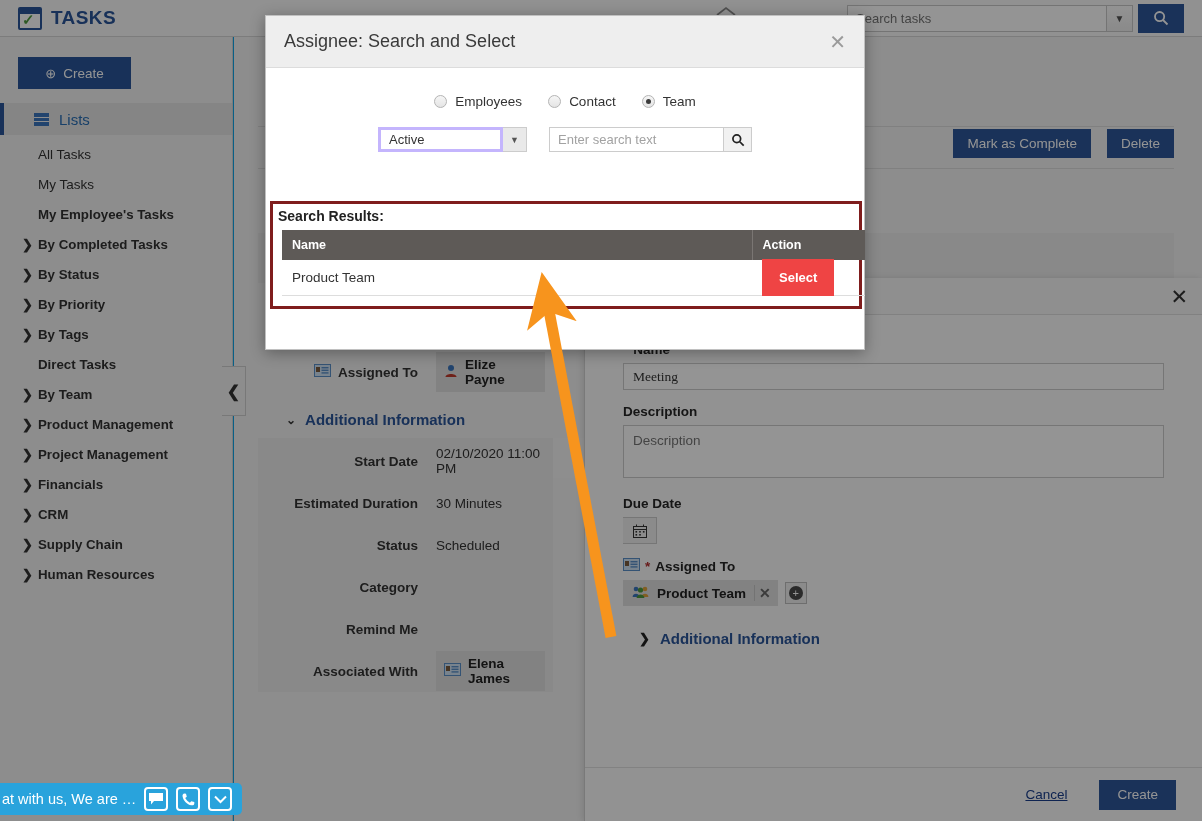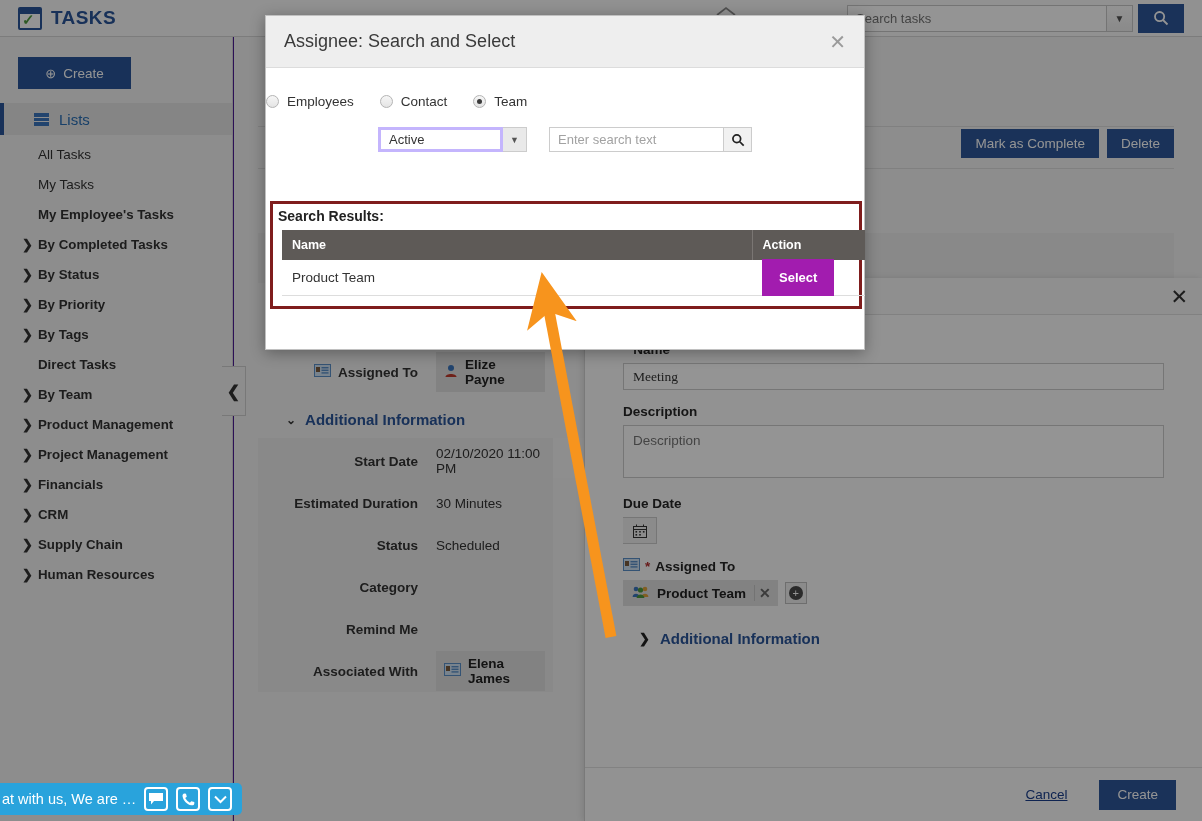--- a/index.html
+++ b/index.html
@@ -5,21 +5,21 @@
   * { box-sizing: border-box; margin: 0; padding: 0; }
   html, body {
     width: 1202px; height: 821px;
     font-family: "Liberation Sans", sans-serif;
     overflow: hidden;
     background: #ffffff;
   }
   #root { position: relative; width: 1202px; height: 821px; }
 
   
-  .app { position: absolute; inset: 0; background: #4c1d95; }
+  .app { position: absolute; inset: 0; background: #0ea5e9; }
   .dim-overlay { position: absolute; inset: 0; background: rgba(0,0,0,0.42); z-index: 40; }
 
   
   .topbar {
     position: absolute; top: 0; left: 0; right: 0; height: 37px;
     background: #fafafa; border-bottom: 1px solid #d6d6d6;
     display: flex; align-items: center; z-index: 5;
   }
   .brand { display: flex; align-items: center; gap: 9px; padding-left: 18px; width: 230px; }
   .brand-logo {
@@ -93,21 +93,21 @@
 
   
   .main {
     position:absolute; top:37px; left:234px; right:0; bottom:0; background:#f3f3f3; z-index:4;
   }
   .main-toolbar-row {
     position:absolute; top: 0px; left:24px; right:28px; height:90px;
     border-bottom:1px solid #dcdcdc;
   }
   .action-row {
-    position:absolute; top:92px; right:28px; display:flex; gap:8px;
+    position:absolute; top:92px; right:28px; display:flex; gap:16px;
   }
   .btn-blue {
     background:#2d5699; color:#fff; border:none; font-size:13.5px;
     padding: 0 14px; height:29px; display:flex; align-items:center; cursor:pointer;
     font-family:"Liberation Sans", sans-serif;
   }
   .sep-line {
     position:absolute; left:24px; right:28px; top:131px; height:1px; background:#dcdcdc;
   }
   .placeholder-block {
@@ -213,21 +213,21 @@
     background:#fff; border:1px solid #c0c0c0; z-index:60;
     box-shadow: 0 3px 14px rgba(0,0,0,0.33);
   }
   .modal-header {
     height:52px; background:#eeeeee; border-bottom:1px solid #dcdcdc;
     display:flex; align-items:center; padding: 0 18px;
   }
   .modal-title { font-size:18px; color:#3a3a3a; flex:1; }
   .modal-x { font-size:20px; color:#9a9a9a; cursor:pointer; font-weight:300; }
   .modal-body { padding-top: 26px; position:relative; height: 283px; }
-  .radio-row { display:flex; gap:26px; align-items:center; }
+  .radio-row { display:flex; justify-content:center; gap:26px; align-items:center; }
   .radio-item { display:flex; align-items:center; gap:8px; font-size:13.5px; color:#333; cursor:pointer; }
   .radio {
     width:13px;height:13px;border-radius:50%;border:1px solid #b4b4b4;
     background:linear-gradient(#f6f6f6,#e4e4e4); position:relative;
   }
   .radio.on:after {
     content:""; position:absolute; left:3px; top:3px; width:5px; height:5px;
     border-radius:50%; background:#3b3b3b;
   }
   .filter-row { display:flex; justify-content:center; gap:22px; margin-top:18px; }
@@ -263,21 +263,21 @@
   .res-table { width:583px; margin-left:9px; border-collapse:collapse; }
   .res-table th {
     background:#5e5a57; color:#fff; font-size:12.5px; text-align:left;
     padding: 8px 10px; font-weight:bold;
   }
   .res-table th.action-col { width:113px; border-left:1px solid #7a7673; }
   .res-table td {
     font-size:13.5px; color:#333; padding: 10px; border-bottom:1px solid #dddddd;
   }
   .btn-select {
-    background:#a21caf; color:#fff; border:none; font-size:13px; font-weight:bold;
+    background:#ef4444; color:#fff; border:none; font-size:13px; font-weight:bold;
     padding: 11px 17px; cursor:pointer; font-family:"Liberation Sans", sans-serif;
   }
 
   
   .annot { position:absolute; inset:0; z-index:80; pointer-events:none; }
 
   
   .chat {
     position:absolute; left:-12px; bottom:6px; height:32px; background:#29a3dc;
     border-radius:5px; display:flex; align-items:center; gap:8px;

